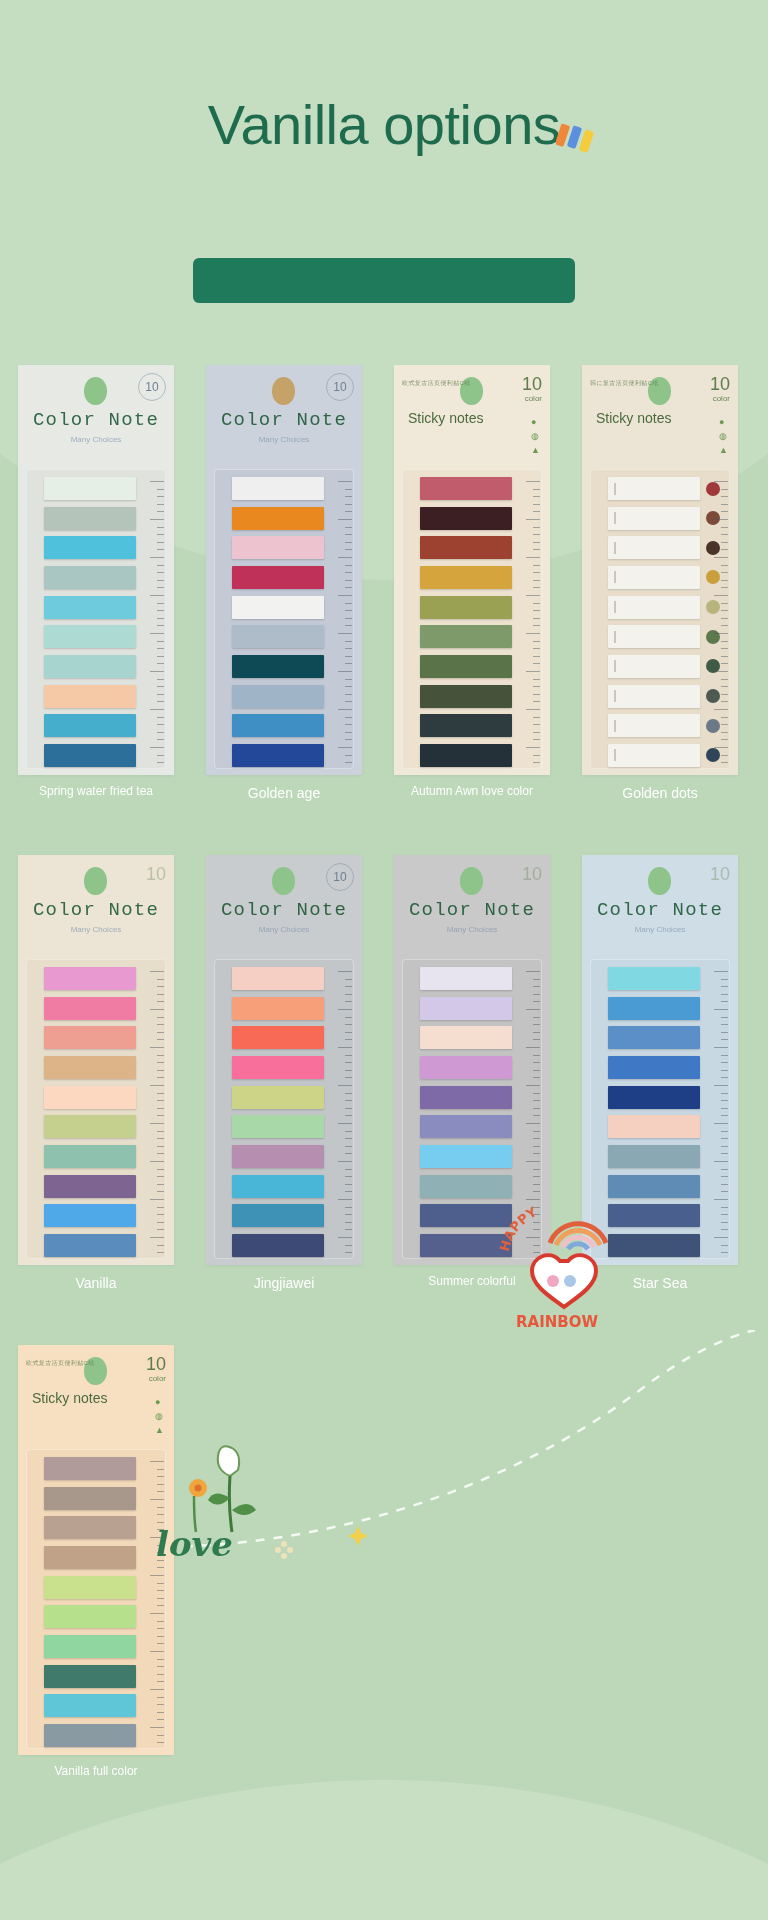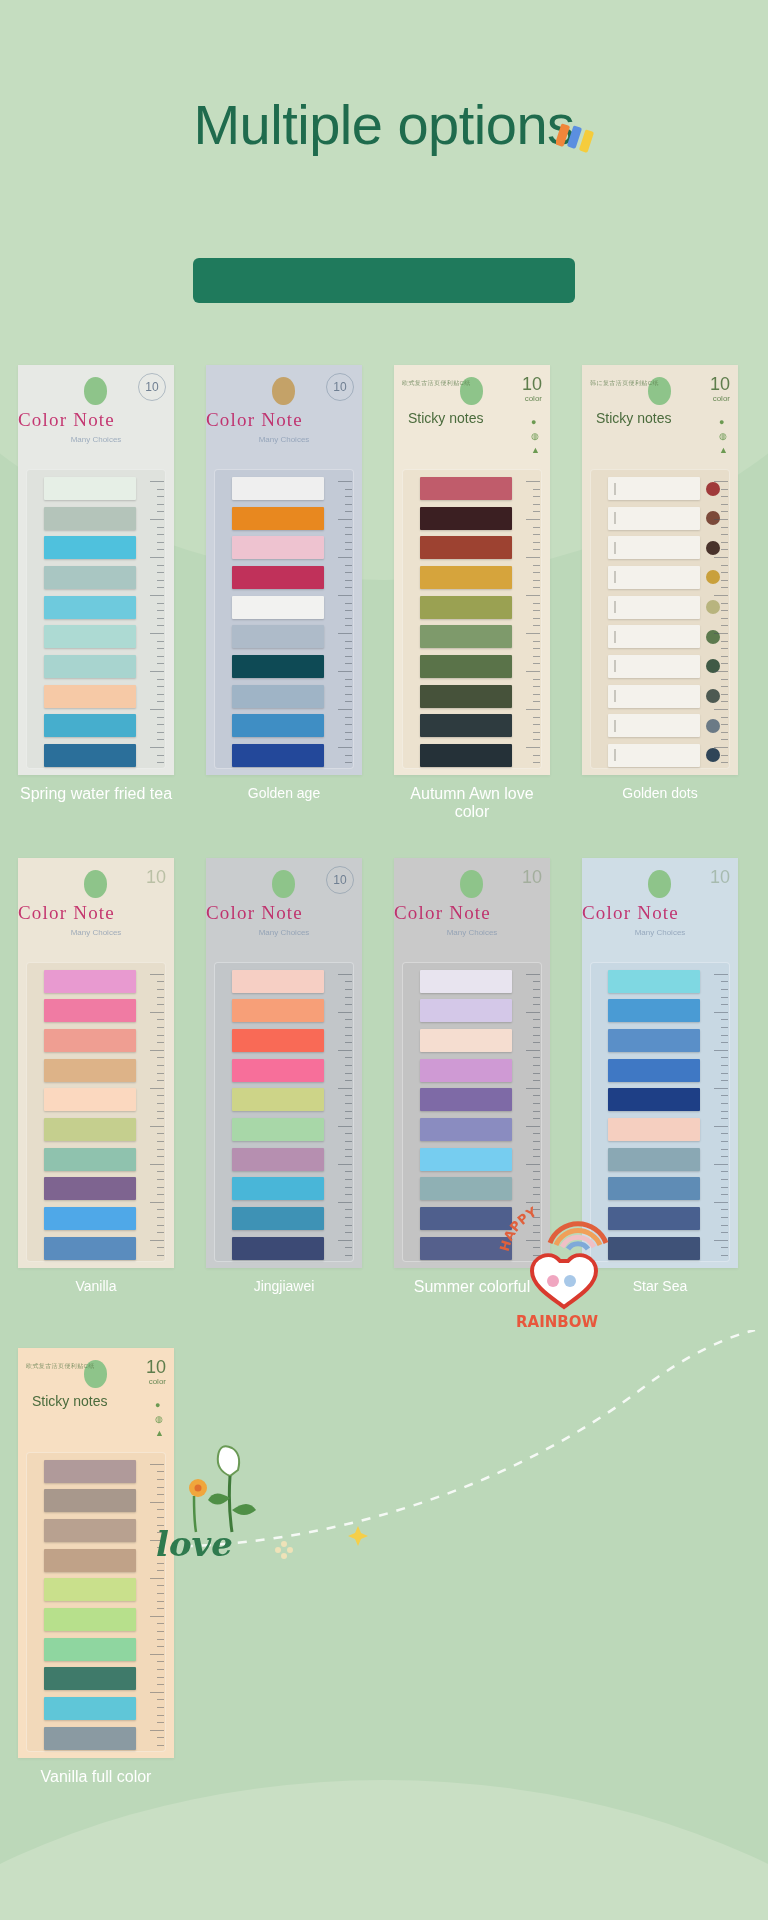--- a/index.html
+++ b/index.html
@@ -75,23 +75,24 @@
   .card-head {
     position: relative; height: 108px;
   }
   .brand-dot {
     position: absolute; left: 50%; top: 12px; margin-left: -12px;
     width: 23px; height: 28px; border-radius: 50% 50% 48% 48%;
     background: #8ec48a;
   }
   .brand-script {
     position: absolute; left: 0; right: 0; top: 44px;
-    font-family: Liberation Serif, serif;
+    text-align: center;
+    font-family: Liberation Mono, monospace;
     font-size: 19px; letter-spacing: 1.2px;
-    color: #be185d;
+    color: #14532d;
     opacity: .85;
   }
   .brand-sans {
     position: absolute; left: 14px; top: 45px;
     font-size: 14px; color: #4a6b3c; font-weight: 500;
   }
   .brand-sub {
     position: absolute; left: 0; right: 0; top: 70px;
     text-align: center; font-size: 8px; color: #7f93ad; opacity: .7;
   }
@@ -158,35 +159,35 @@
   }
 
   .label {
     margin-top: 10px;
     text-align: center;
     color: #ffffff;
     font-size: 14px;
     line-height: 1.15;
     min-height: 34px;
   }
-  .label.sm { font-size: 16px; }
+  .label.sm { font-size: 12px; }
 
   
   .deco-rainbow { position: absolute; left: 498px; top: 1185px; width: 120px; height: 150px; z-index: 3; }
   .deco-love { position: absolute; left: 150px; top: 1430px; width: 260px; height: 150px; z-index: 3; }
   .dash-curve { position: absolute; left: 120px; top: 1330px; width: 640px; height: 230px; z-index: 2; }
 </style>
 </head>
 <body>
 
 <div class="page">
   <div class="hero-ellipse"></div>
   <div class="bottom-ellipse"></div>
 
-  <div class="title">Multiple options</div>
+  <div class="title">Vanilla options</div>
 
   <svg class="title-spark" viewBox="0 0 44 44">
     <rect x="2" y="6" width="9" height="22" rx="2" fill="#f0863a" transform="rotate(18 6 17)"></rect>
     <rect x="14" y="8" width="9" height="22" rx="2" fill="#5b8fe0" transform="rotate(18 18 19)"></rect>
     <rect x="26" y="12" width="9" height="22" rx="2" fill="#f5cc3c" transform="rotate(18 30 23)"></rect>
   </svg>
 
   <div class="subbanner"></div>
 
   <div class="grid">

